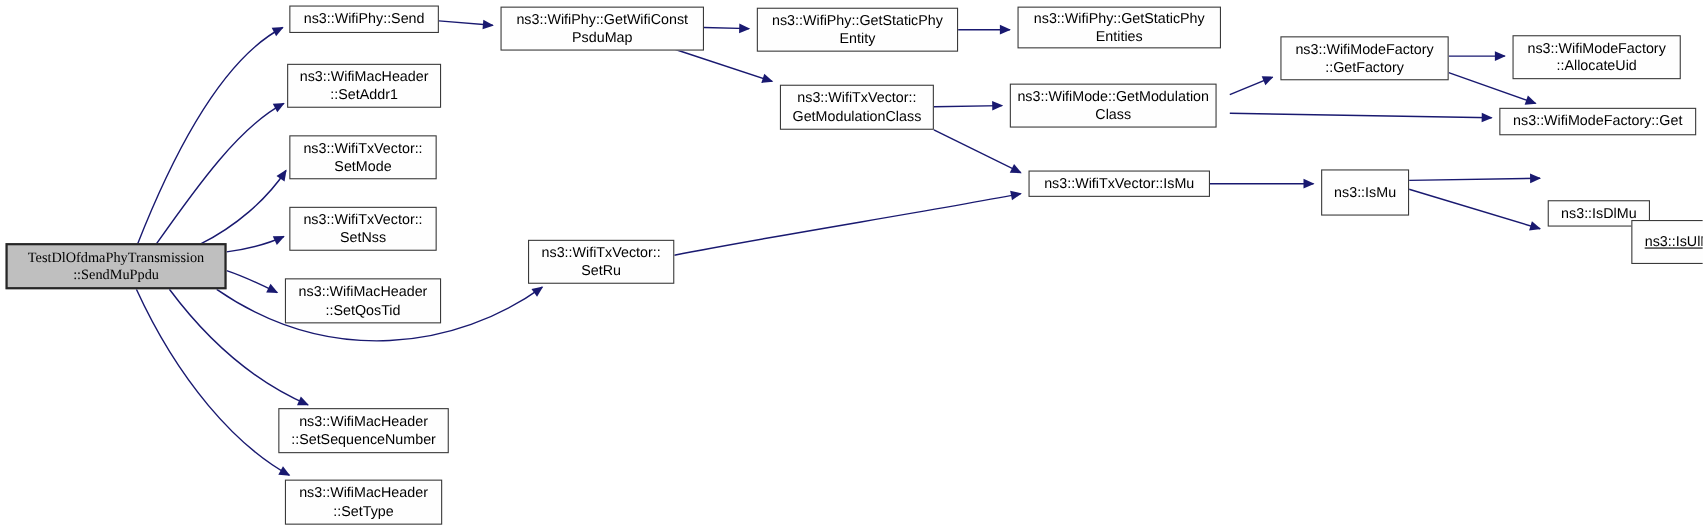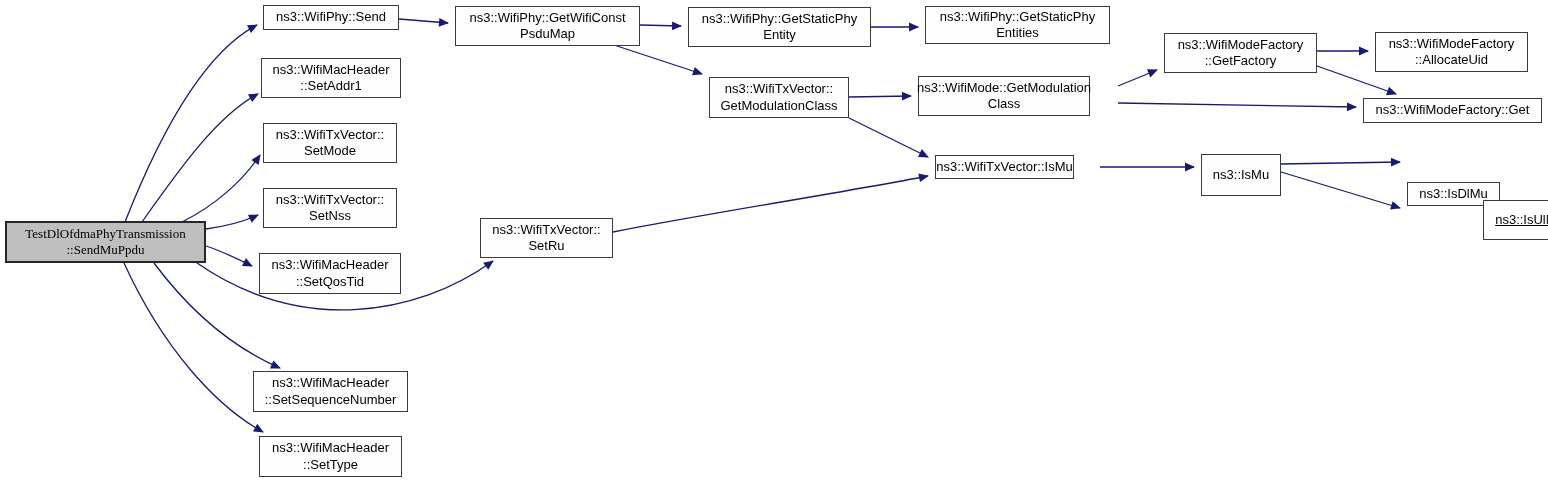--- a/index.html
+++ b/index.html
@@ -134,26 +134,26 @@
   <div class="node" style="left:709px; top:77px; width:140px; height:41px;">
     <span>ns3::WifiTxVector::
 GetModulationClass</span>
   </div>
 
   <div class="node" style="left:925px; top:6px; width:185px; height:38px;">
     <span>ns3::WifiPhy::GetStaticPhy
 Entities</span>
   </div>
 
-  <div class="node" style="left:918px; top:76px; width:172px; height:40px;justify-content:center;">
+  <div class="node" style="left:918px; top:76px; width:188px; height:40px;justify-content:center;">
     <span>ns3::WifiMode::GetModulation
 Class</span>
   </div>
 
-  <div class="node" style="left:935px; top:155px; width:139px; height:24px;">
+  <div class="node" style="left:935px; top:155px; width:165px; height:24px;">
     <span>ns3::WifiTxVector::IsMu</span>
   </div>
 
   <div class="node" style="left:1164px; top:33px; width:153px; height:40px;">
     <span>ns3::WifiModeFactory
 ::GetFactory</span>
   </div>
 
   <div class="node" style="left:1201px; top:154px; width:80px; height:42px;">
     <span>ns3::IsMu</span>

